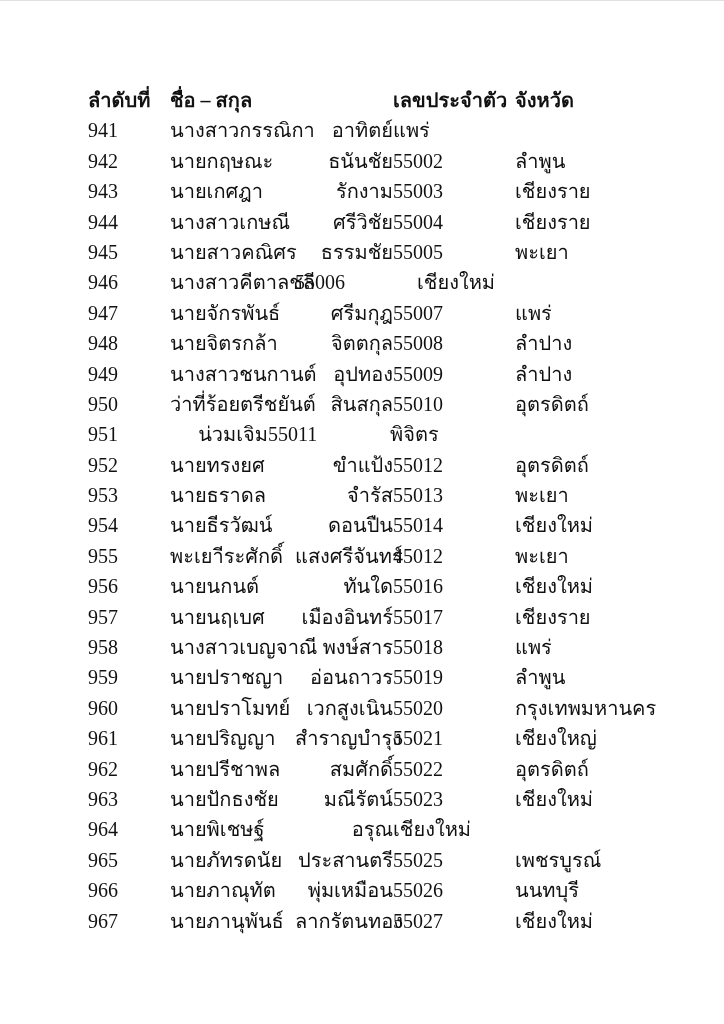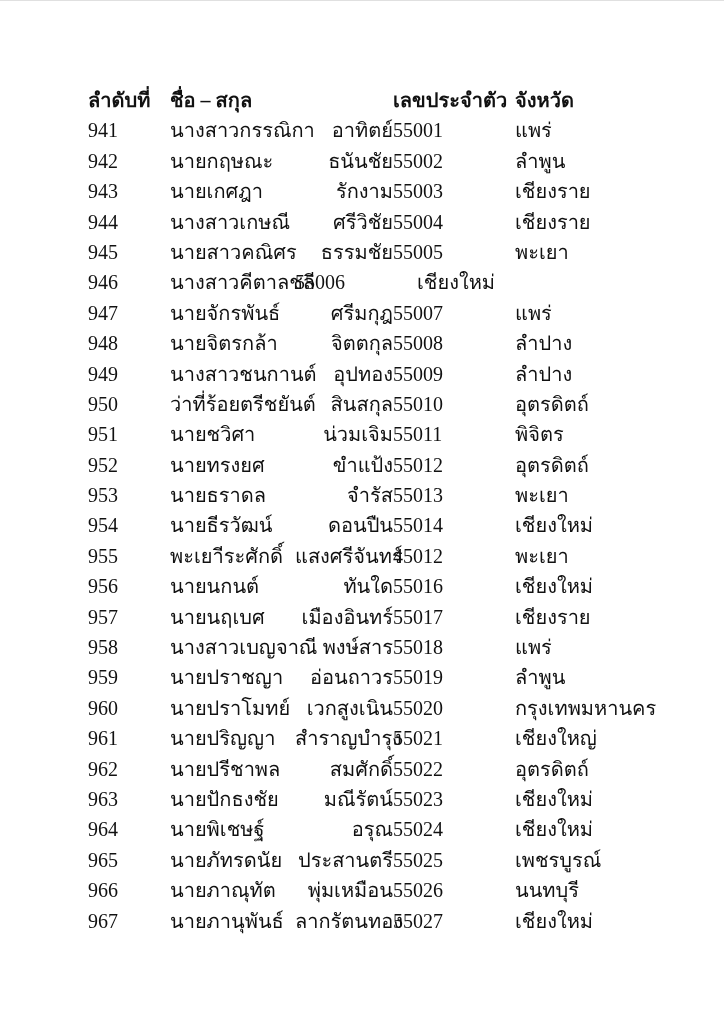--- a/index.html
+++ b/index.html
@@ -46,21 +46,20 @@
     <span class="c-id">เลขประจำตัว</span>
     <span class="c-prov">จังหวัด</span>
   </div>
 
   <div>
 
       <div class="data-row">
         <span class="c-no">941</span>
         <span class="c-name">นางสาวกรรณิกา</span>
         <span class="c-sur">อาทิตย์</span>
-        <span class="c-id">55001</span>
         <span class="c-prov">แพร่</span>
       </div>
 
       <div class="data-row">
         <span class="c-no">942</span>
         <span class="c-name">นายกฤษณะ</span>
         <span class="c-sur">ธนันชัย</span>
         <span class="c-id">55002</span>
         <span class="c-prov">ลำพูน</span>
       </div>
@@ -123,21 +122,20 @@
       <div class="data-row">
         <span class="c-no">950</span>
         <span class="c-name">ว่าที่ร้อยตรีชยันต์</span>
         <span class="c-sur">สินสกุล</span>
         <span class="c-id">55010</span>
         <span class="c-prov">อุตรดิตถ์</span>
       </div>
 
       <div class="data-row">
         <span class="c-no">951</span>
-        <span class="c-name">นายชวิศา</span>
         <span class="c-sur">น่วมเจิม</span>
         <span class="c-id">55011</span>
         <span class="c-prov">พิจิตร</span>
       </div>
 
       <div class="data-row">
         <span class="c-no">952</span>
         <span class="c-name">นายทรงยศ</span>
         <span class="c-sur">ขำแป้ง</span>
         <span class="c-id">55012</span>
@@ -229,21 +227,20 @@
         <span class="c-name">นายปักธงชัย</span>
         <span class="c-sur">มณีรัตน์</span>
         <span class="c-id">55023</span>
         <span class="c-prov">เชียงใหม่</span>
       </div>
 
       <div class="data-row">
         <span class="c-no">964</span>
         <span class="c-name">นายพิเชษฐ์</span>
         <span class="c-sur">อรุณ</span>
-        <span class="c-id">55024</span>
         <span class="c-prov">เชียงใหม่</span>
       </div>
 
       <div class="data-row">
         <span class="c-no">965</span>
         <span class="c-name">นายภัทรดนัย</span>
         <span class="c-sur">ประสานตรี</span>
         <span class="c-id">55025</span>
         <span class="c-prov">เพชรบูรณ์</span>
       </div>

